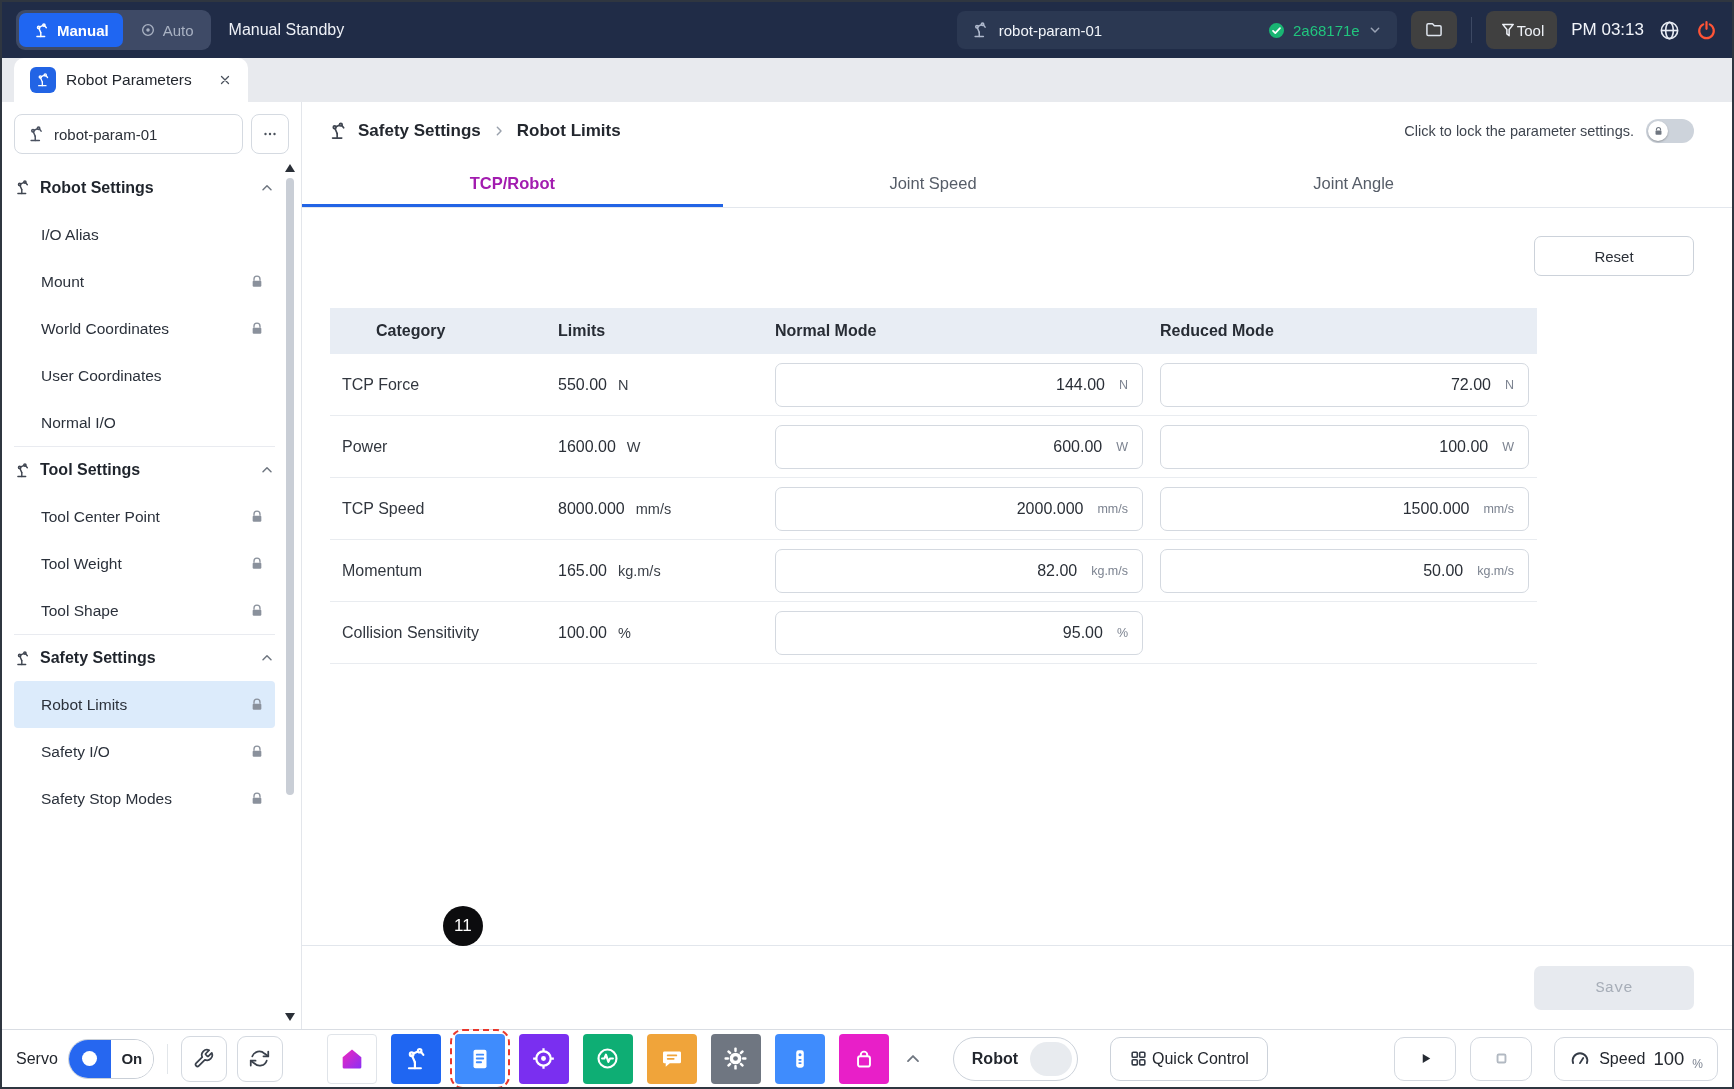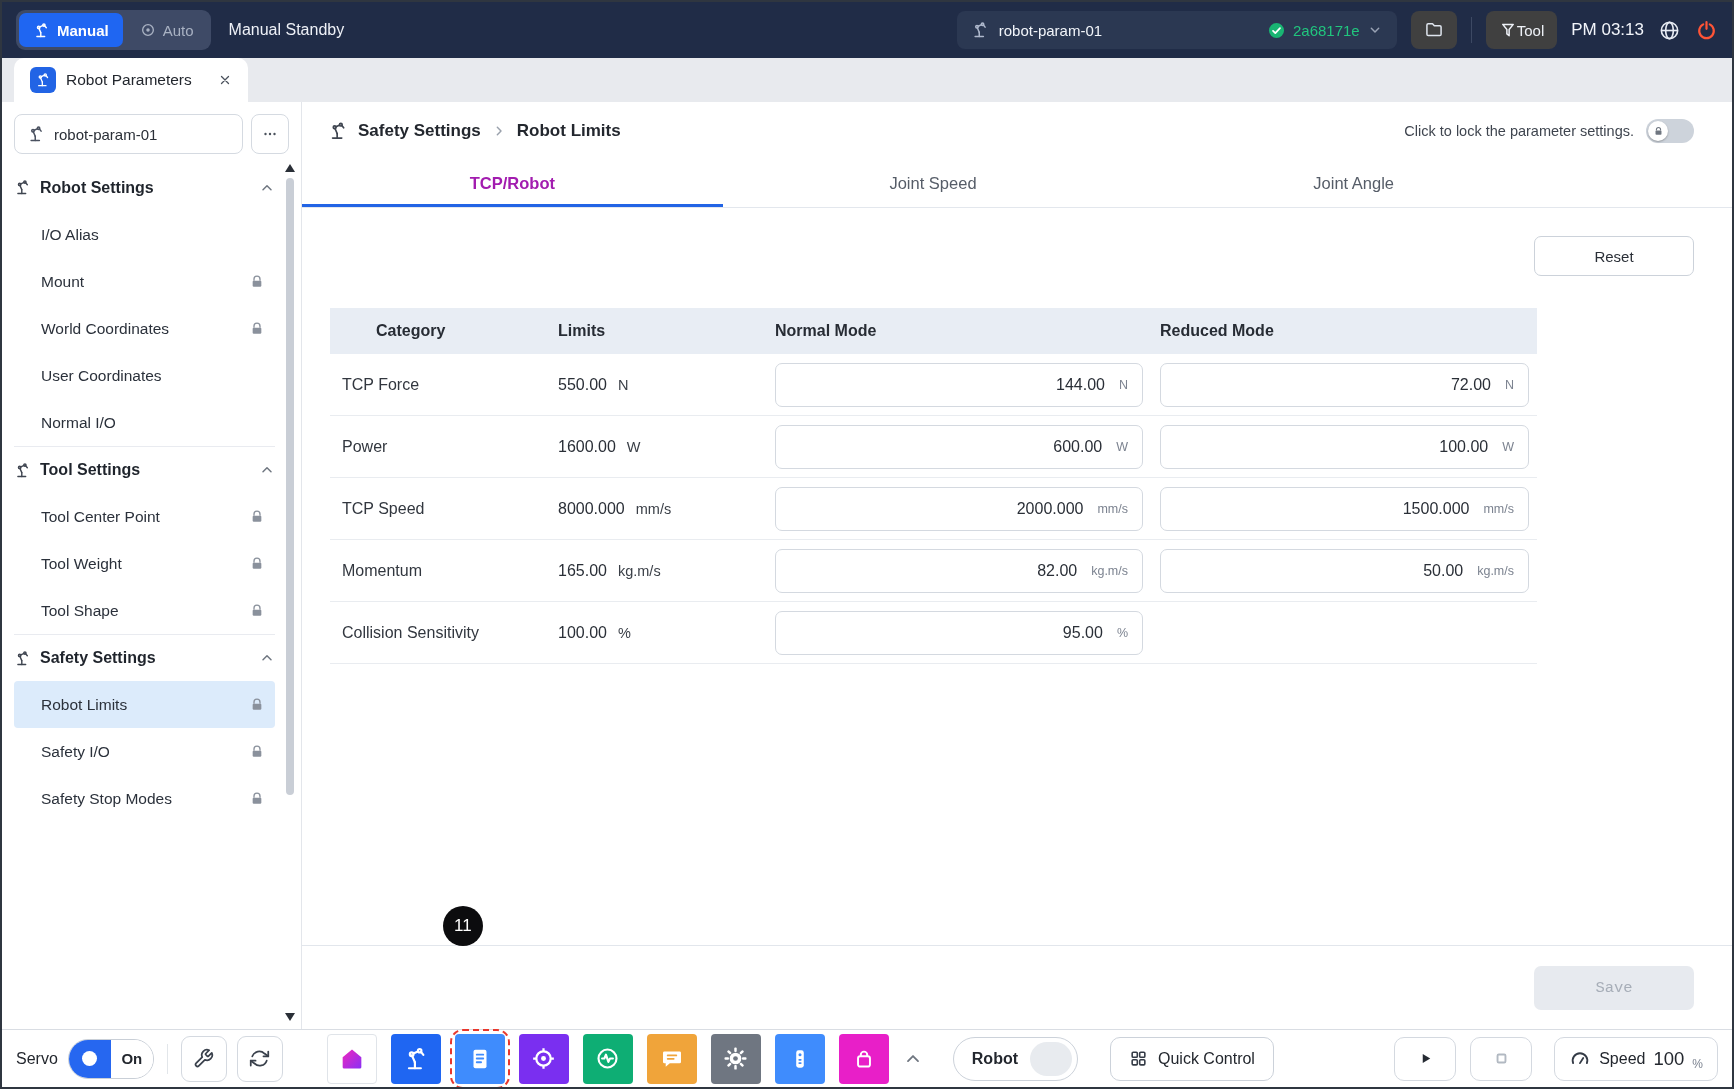--- a/index.html
+++ b/index.html
@@ -92,21 +92,21 @@
   .util-btn{width:46px;height:46px;border:1px solid #d4d9e0;border-radius:9px;background:#fff;display:flex;align-items:center;justify-content:center;cursor:pointer;margin-right:10px}
   .dock{display:flex;align-items:center;gap:14px;margin-left:34px}
   .dock-item{width:50px;height:50px;border-radius:4px;display:flex;align-items:center;justify-content:center;cursor:pointer;position:relative}
   .dock-item.white{border:1px solid #e0e4e9}
   .dock-hl{position:absolute;inset:-5px;border:2px dashed #e8372c;border-radius:13px;pointer-events:none}
   .callout{position:absolute;left:-12px;top:-128px;width:40px;height:40px;border-radius:50%;background:#0c0c0e;color:#fff;display:flex;align-items:center;justify-content:center;font-size:17px;z-index:6}
   .dock-collapse{margin-left:14px;background:none;border:none;cursor:pointer;display:flex}
   .robot-pill{margin-left:30px;height:44px;border:1px solid #ccd2da;border-radius:22px;display:flex;align-items:center;padding:0 5px 0 18px;gap:12px;background:#fff;cursor:pointer}
   .robot-pill-t{font-size:16px;font-weight:bold;color:#23272e}
   .robot-knob{width:42px;height:34px;border-radius:17px;background:#e8ebef}
-  .qc-btn{margin-left:32px;height:44px;border:1px solid #ccd2da;border-radius:10px;background:#fff;display:flex;align-items:center;gap:10px;padding:0 18px;font-size:16px;color:#23272e;cursor:pointer;font-family:inherit}
+  .qc-btn{margin-left:32px;height:44px;border:1px solid #ccd2da;border-radius:10px;background:#fff;display:flex;align-items:center;gap:4px;padding:0 18px;font-size:16px;color:#23272e;cursor:pointer;font-family:inherit}
   .bb-spacer{flex:1}
   .media-btn{width:62px;height:44px;border:1px solid #d4d9e0;border-radius:10px;background:#fff;display:flex;align-items:center;justify-content:center;cursor:pointer;margin-left:14px}
   .speed-box{margin-left:22px;height:44px;border:1px solid #d4d9e0;border-radius:10px;display:flex;align-items:center;gap:8px;padding:0 14px;cursor:pointer;background:#fff}
   .speed-t{font-size:16px;color:#23272e}
   .speed-v{font-size:18.5px;color:#23272e}
   .speed-u{font-size:12px;color:#7c8390;align-self:flex-end;margin-bottom:9px}
 </style>
 </head>
 <body>
 

